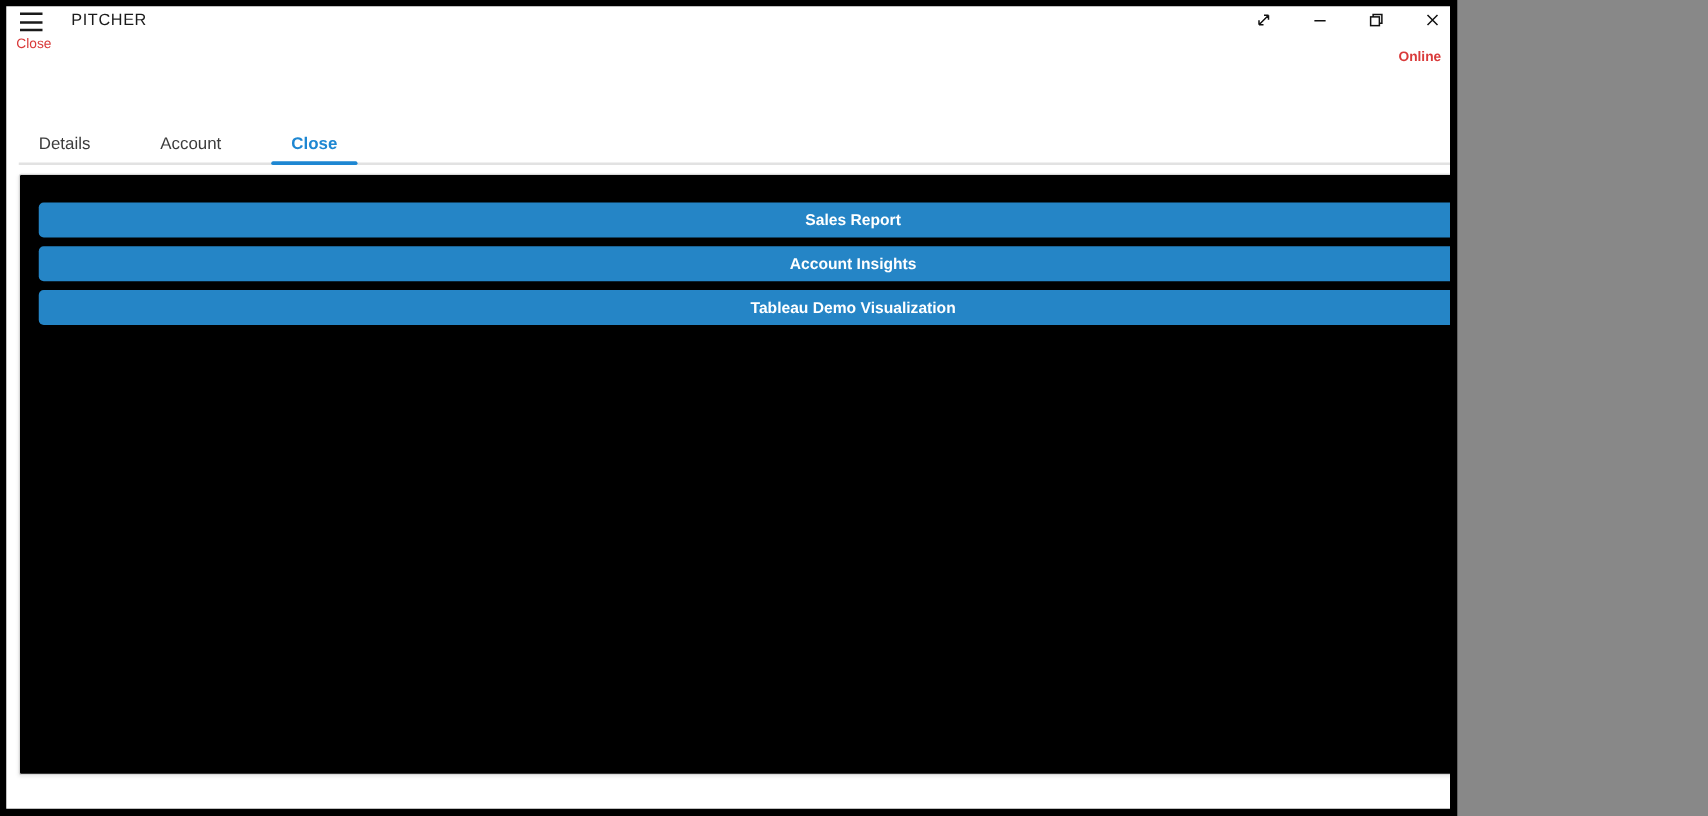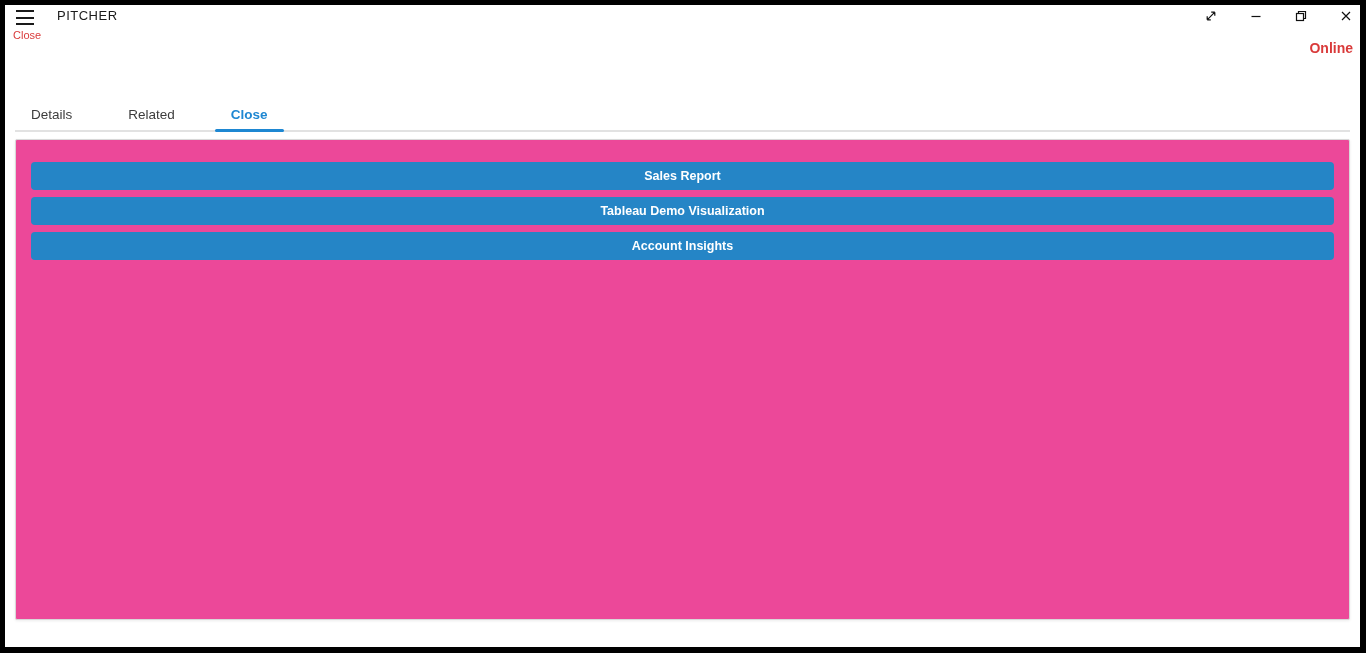--- a/index.html
+++ b/index.html
@@ -1,21 +1,21 @@
 <!DOCTYPE html>
 <html style="--accent-blue: #1e87d2; --button-blue: #2585c6;"><head>
 <meta charset="utf-8">
 <style>
   * { margin: 0; padding: 0; box-sizing: border-box; }
   html, body { background: #888; }
   body { font-family: "Liberation Sans", sans-serif; }
 
   .window {
     position: relative;
-    width: 1366px;
+    width: 1166px;
     height: 653px;
     background: #ffffff;
     border: 5px solid #000000;
     border-right-width: 6px;
     border-bottom-width: 6px;
     overflow: hidden;
     padding-left: 32px;
   }
 
   
@@ -71,21 +71,21 @@
     position: absolute;
     left: 8px; top: 24px;
     font-size: 11px;
     font-weight: 400;
     text-decoration: none;
     cursor: pointer;
   }
   .online-status {
     position: absolute;
     right: 7px; top: 35px;
-    font-size: 14px;
+    font-size: 11px;
     font-weight: 700;
   }
 
   
   .tabs {
     position: absolute;
     left: 10px; top: 96px;
     width: 1335px;
     display: flex;
     border-bottom: 2px solid #e2e2e2;
@@ -111,21 +111,21 @@
     background: var(--accent-blue);
     border-radius: 2px;
   }
 
   
   .card {
     position: absolute;
     left: 10px; top: 134px;
     width: 1335px;
     height: 481px;
-    background: #ec4899;
+    background: #000000;
     border: 1px solid #d8d8d8;
     border-radius: 2px;
     box-shadow: 0 1px 3px rgba(0,0,0,0.08);
     padding: 22px 15px 0 15px;
   }
   .extra-btn {
     display: block;
     width: 100%;
     height: 28px;
     margin-bottom: 7px;
@@ -178,23 +178,23 @@
         </svg>
       </button>
     </div>
   </div>
 
   <a class="close-link" style="color: rgb(217, 58, 58);">Close</a>
   <span class="online-status" style="color: rgb(217, 58, 58);">Online</span>
 
   <div class="tabs">
     <div class="tab">Details</div>
-    <div class="tab">Related</div>
+    <div class="tab">Account</div>
     <div class="tab active">Close</div>
   </div>
 
   <div class="card">
     <button class="extra-btn">Sales Report</button>
+    <button class="extra-btn">Account Insights</button>
     <button class="extra-btn">Tableau Demo Visualization</button>
-    <button class="extra-btn">Account Insights</button>
   </div>
 
 </div>
 
 </body></html>

